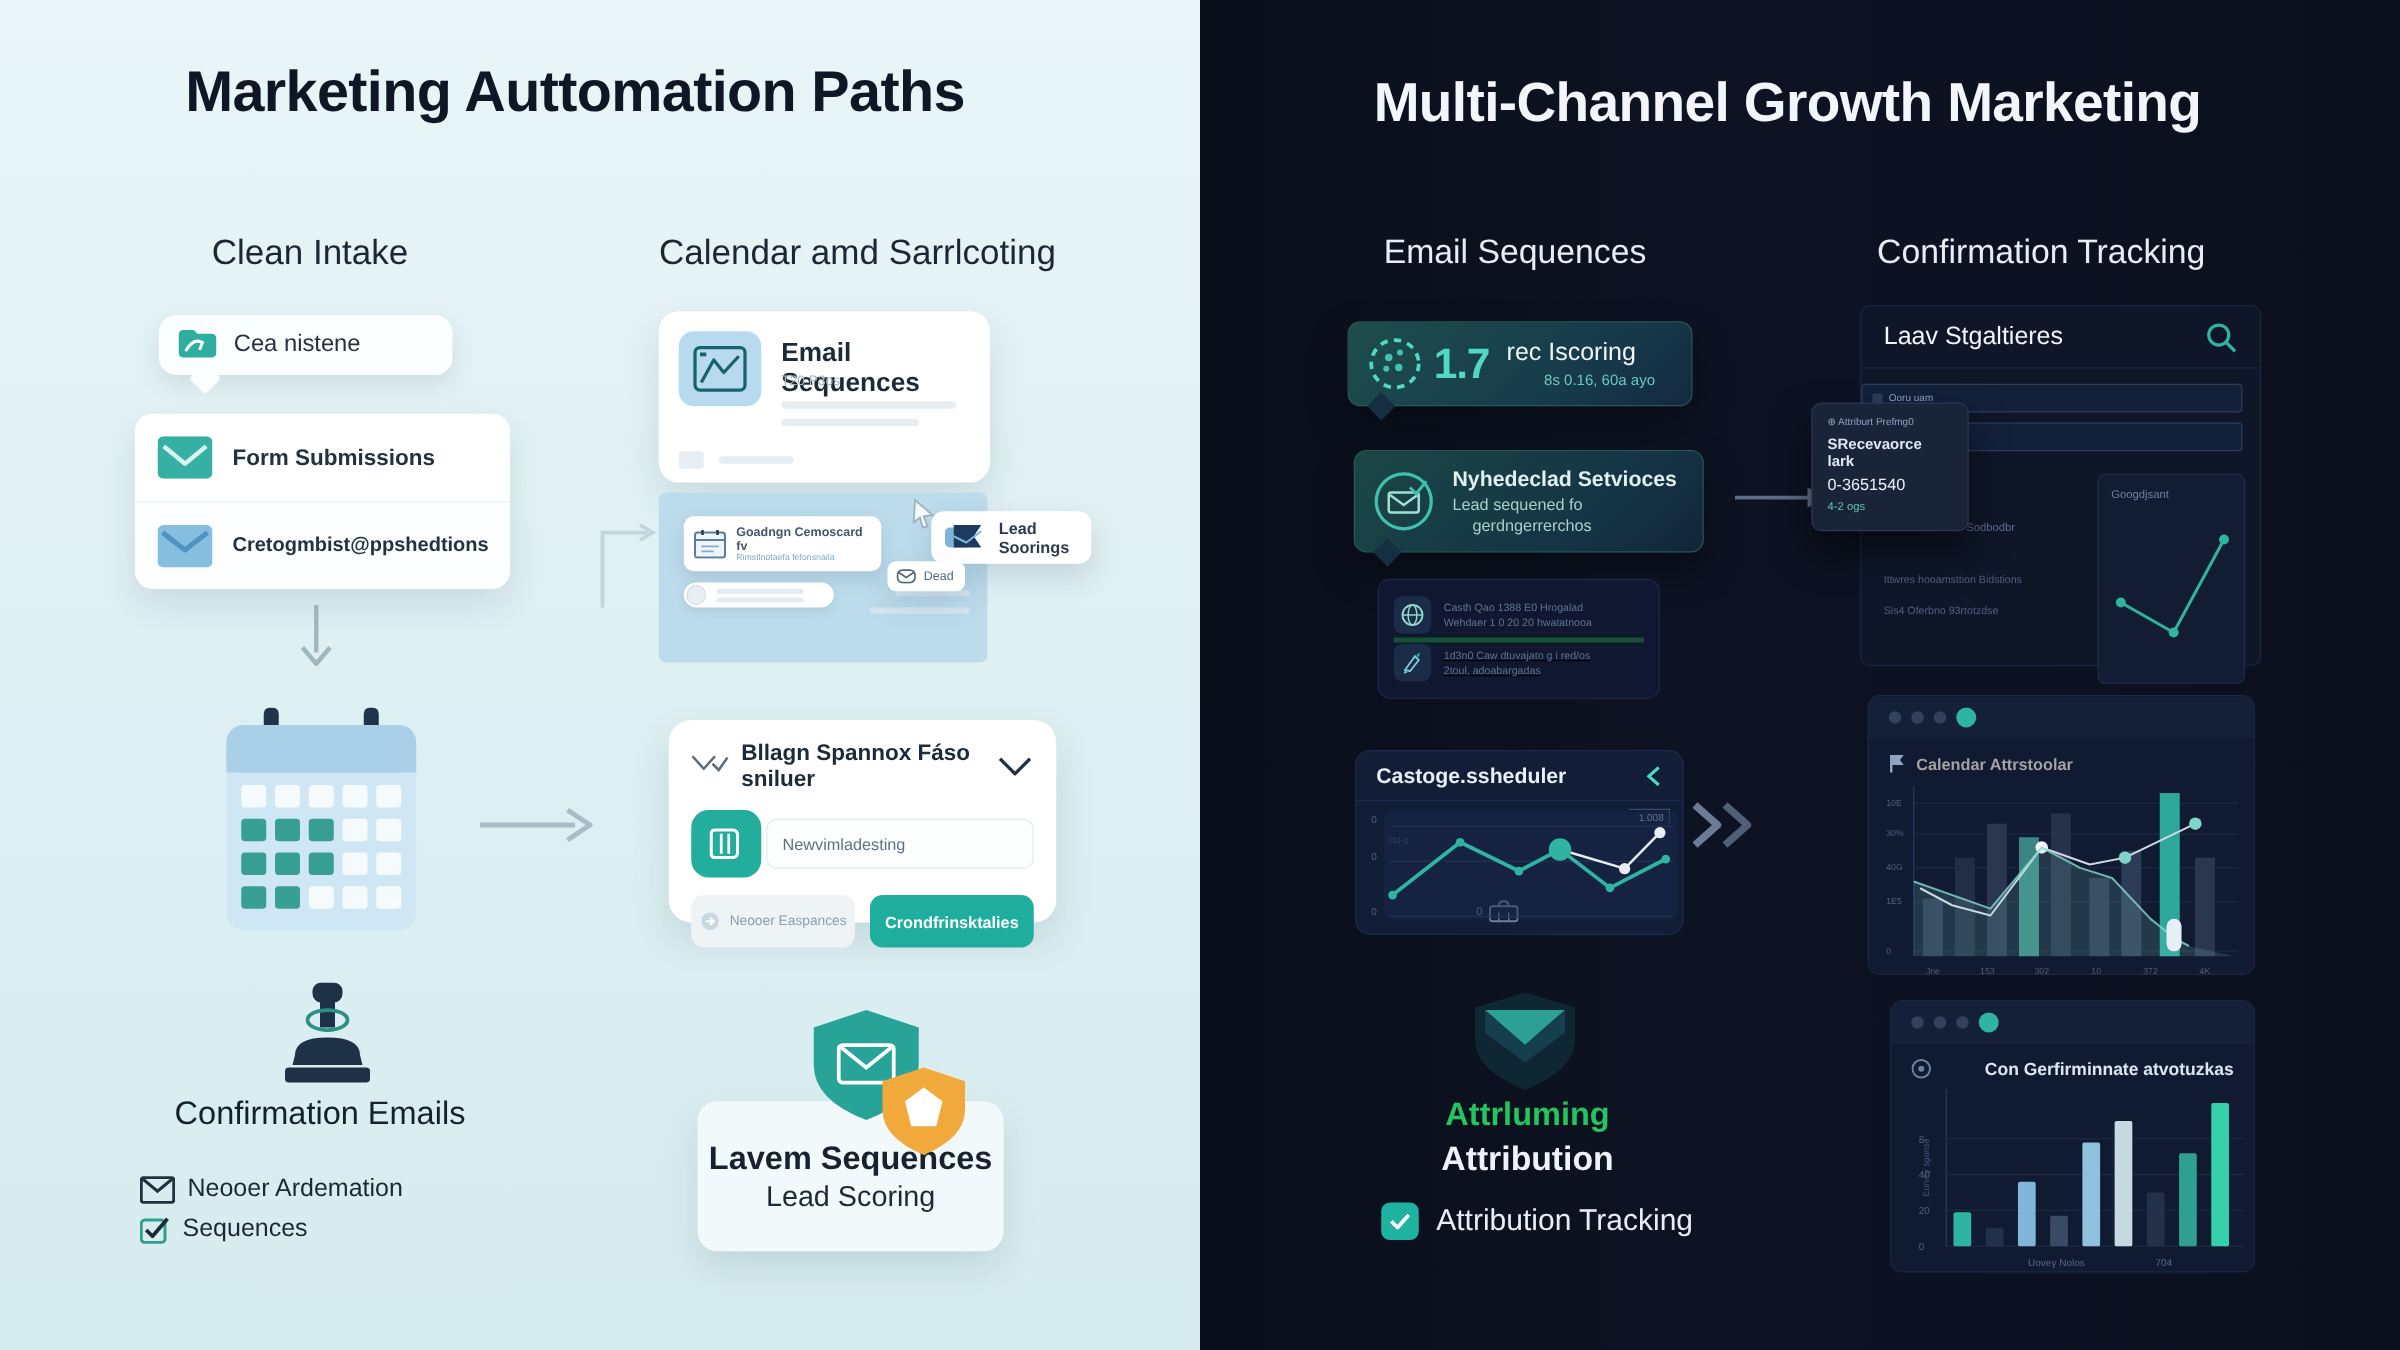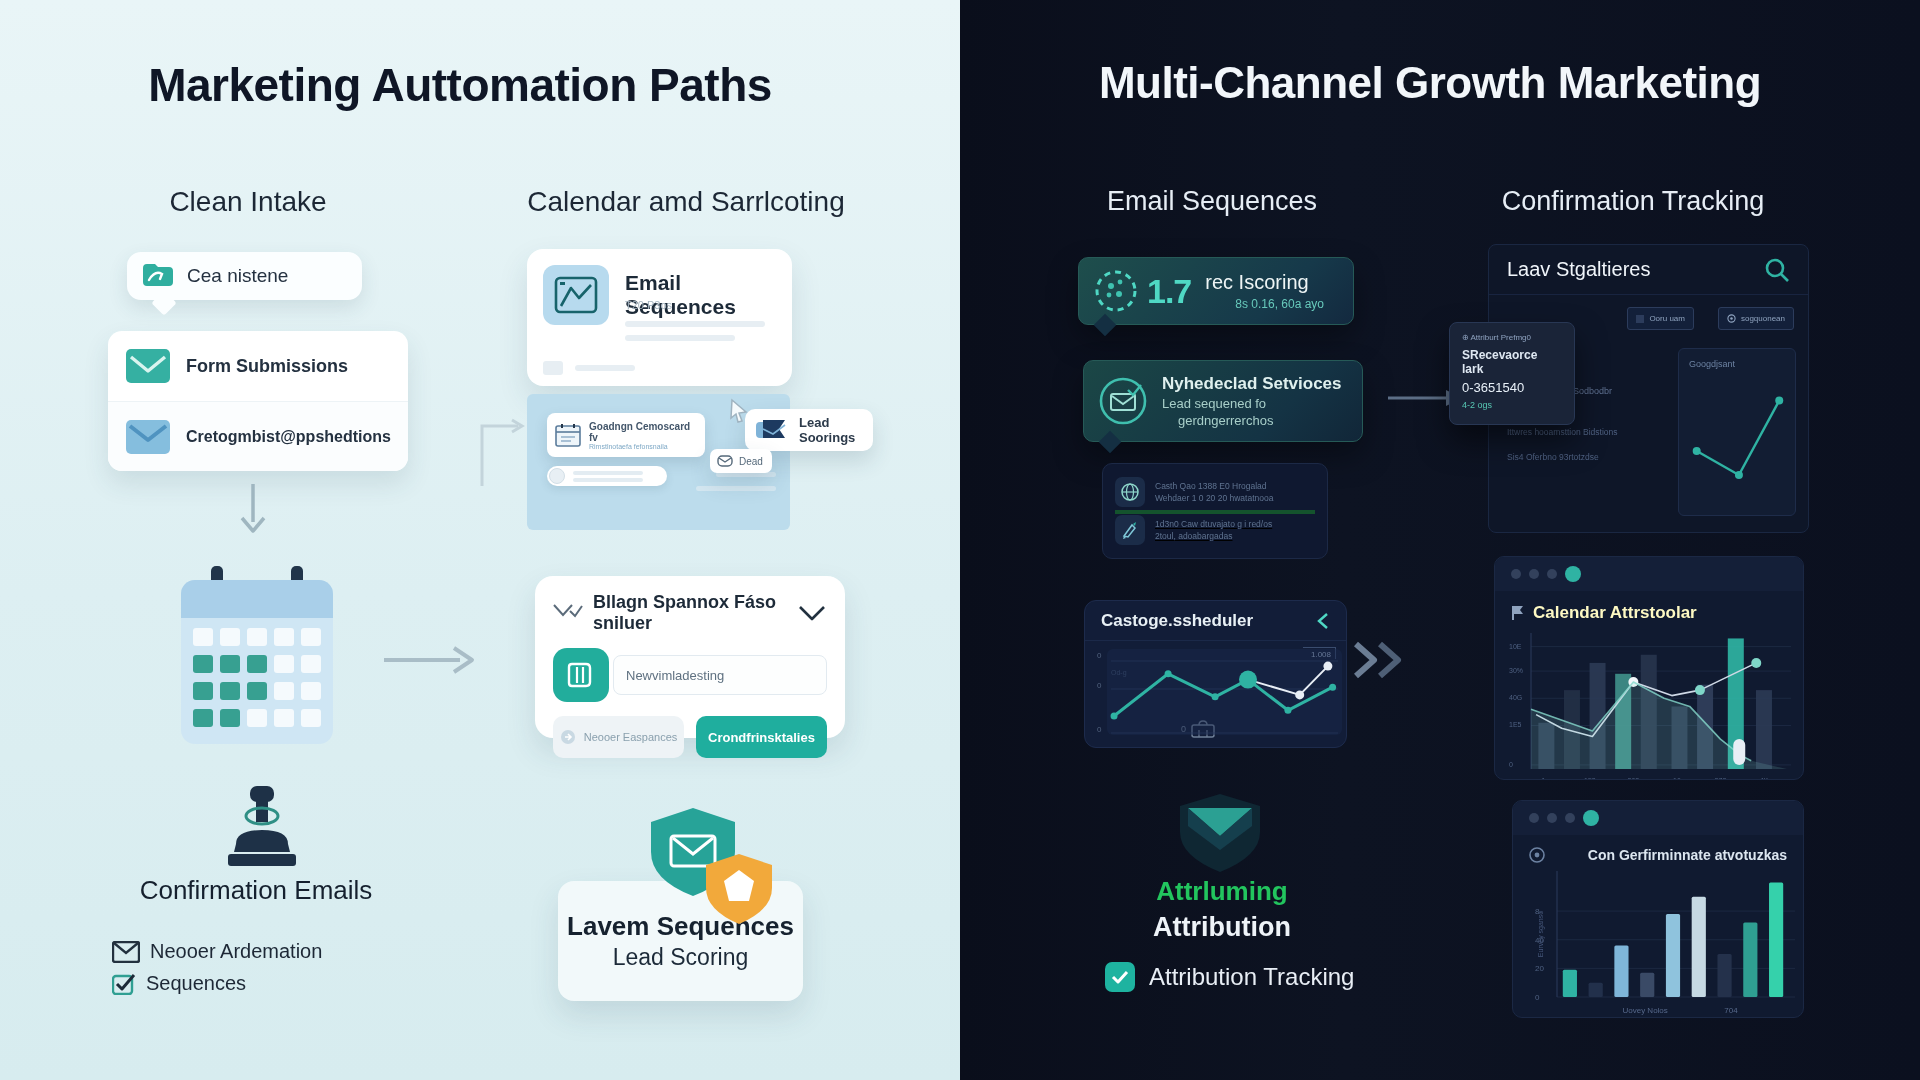--- a/index.html
+++ b/index.html
@@ -9,21 +9,21 @@
 
   
   .half-left { position:absolute; left:0; top:0; width:960px; height:1080px;
     background:linear-gradient(180deg,#e9f5f7 0%,#ddeff2 55%,#d7ecef 100%); }
   .half-right { position:absolute; left:960px; top:0; width:960px; height:1080px;
     background:linear-gradient(90deg,#0a0e1b 0%,#0d1322 40%,#0b101f 100%); }
 
   .abs { position:absolute; }
 
   
-  .l-title { left:110px; top:58px; width:700px; text-align:center;
+  .l-title { left:110px; top:46px; width:700px; text-align:center;
     font-size:46px; font-weight:800; color:#0f1626; letter-spacing:-.5px; }
   .col-head { font-size:28px; font-weight:500; color:#1c2735; text-align:center; }
 
   .bubble { left:127px; top:252px; width:235px; height:48px; background:#fbfeff;
     border-radius:14px; box-shadow:0 8px 20px rgba(40,70,90,.12);
     display:flex; align-items:center; gap:12px; padding:0 14px; }
   .bubble:after { content:""; position:absolute; left:28px; bottom:-12px; width:18px; height:18px;
     background:#fbfeff; transform:rotate(45deg); border-radius:3px; }
   .bubble-label { font-size:19px; color:#243140; font-weight:500; }
 
@@ -133,21 +133,21 @@
   .attr-check-row { left:1085px; top:962px; display:flex; align-items:center; gap:14px;padding-left:20px; }
   .attr-checkbox { width:30px; height:30px; background:#1eb3a0; border-radius:7px;
     display:flex; align-items:center; justify-content:center; }
   .attr-check-label { font-size:24px; font-weight:500; color:#e8eef5; }
 
   .dash { left:1488px; top:244px; width:321px; height:289px; background:#0e1628;
     border:1px solid #1a2742; border-radius:8px; }
   .dash-search { height:50px; display:flex; align-items:center; padding:0 18px;
     border-bottom:1px solid #182440; }
   .dash-search-txt { flex:1; font-size:20px; color:#f0f5fa; font-weight:500; }
-  .dash-toolbar { display:flex; justify-content:flex-end; gap:24px; padding:12px 14px 0 0; }
+  .dash-toolbar { display:flex; justify-content:flex-end; gap:8px; padding:12px 14px 0 0;flex-direction:column; }
   .tb-btn { height:23px; border:1px solid #2c3c5c; background:#13203a; border-radius:3px;
     display:flex; align-items:center; gap:5px; padding:0 8px; font-size:8px; color:#8fa3bf; font-family:inherit; }
   .dash-body { position:relative; height:200px; }
   .dash-row-label { position:absolute; left:84px; top:56px; font-size:9px; color:#5e7090; }
   .dash-list { position:absolute; left:18px; top:96px; width:150px; }
   .dash-list div { font-size:8.5px; color:#4e6080; line-height:13px; margin-bottom:12px; }
   .mini-chart-card { position:absolute; right:12px; top:18px; width:118px; height:168px;
     background:#121d33; border:1px solid #1e2c4a; border-radius:6px; padding:10px; }
   .mini-label { font-size:9px; color:#6c82a2; }
 
@@ -159,21 +159,21 @@
   .tt-l2 { font-size:13px; color:#e8f0f8; margin-top:4px; }
   .tt-l3 { font-size:9px; color:#58c8b4; margin-top:5px; }
 
   .panel { background:#101a30; border:1px solid #1b2844; border-radius:10px; overflow:hidden; }
   .panel-head { height:34px; background:#141f38; display:flex; align-items:center; gap:8px; padding:0 16px; }
   .dot { width:10px; height:10px; border-radius:50%; background:#33415c; }
   .dot.big { width:16px; height:16px; background:#2fb3a3; }
   .panel1 { left:1494px; top:556px; width:310px; height:224px; }
   .panel2 { left:1512px; top:800px; width:292px; height:218px; }
   .panel-title-row { display:flex; align-items:center; gap:8px; padding:12px 16px 2px 16px; }
-  .panel-title { font-size:17px; font-weight:700; color:#fef9c3; }
+  .panel-title { font-size:13px; font-weight:700; color:#a3a3a3; }
   .panel2 .panel-title { font-size:14px; font-weight:600; color:#dce6f0; }
 
   svg { display:block; }
 </style>
 </head>
 <body>
 
 <div id="canvas">
 
   <div class="half-left">

